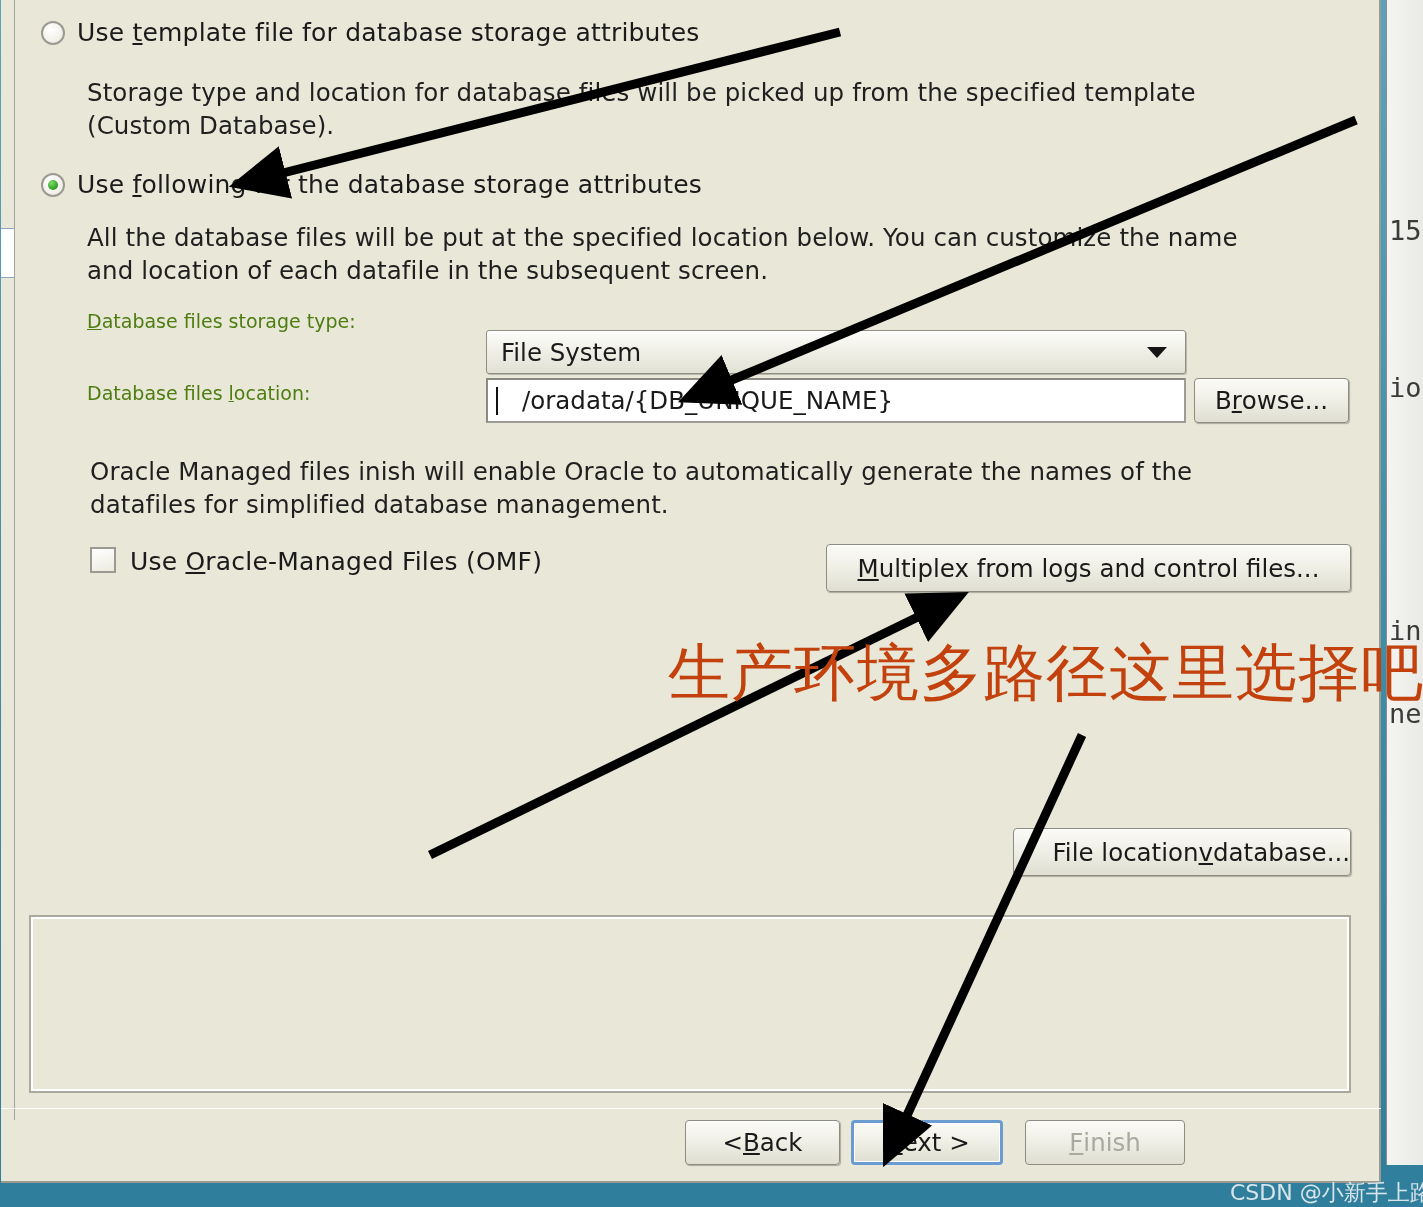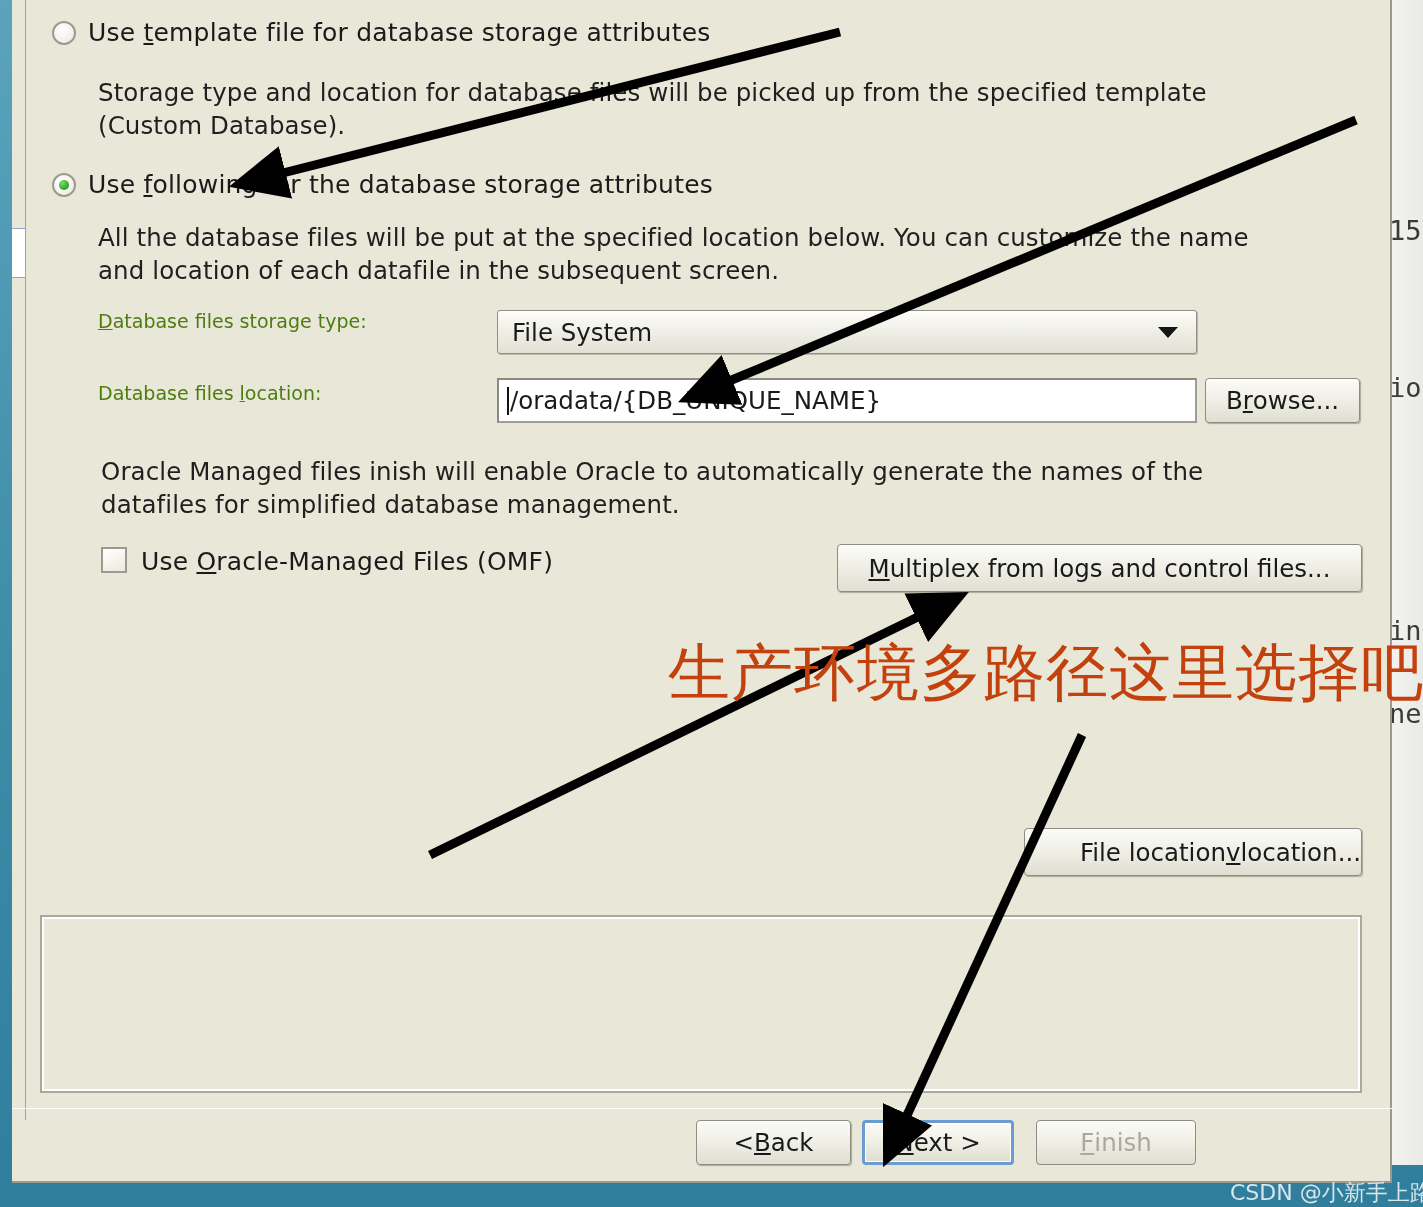--- a/index.html
+++ b/index.html
@@ -36,21 +36,21 @@
     left: 2px;
     white-space: nowrap;
     font-size: 27px;
     color: #3a3a3a;
     font-family: "DejaVu Sans Mono", "Liberation Mono", monospace;
   }
 
   
   #dialog {
     position: absolute;
-    left: 12px;
+    left: 1px;
     top: 0px;
     width: 1380px;
     height: 1183px;
     background: #e9e7d8;
     border-right: 2px solid #9a9a90;
     border-bottom: 2px solid #9a9a90;
     box-sizing: border-box;
   }
   
   #left-rail {
@@ -138,20 +138,21 @@
   .combo {
     position: absolute;
     box-sizing: border-box;
     background: linear-gradient(180deg, #fdfdfb 0%, #f0efe6 48%, #e2e1d5 100%);
     border: 1px solid #8f8f86;
     border-radius: 3px;
     box-shadow: inset 0 1px 0 #ffffff, 1px 1px 0 #b9b9ae;
     display: flex;
     align-items: center;
     padding: 0 10px 0 14px;
+    margin-top: 20px;
   }
   .combo .val {
     font-size: 24.5px;
     color: #1a1a1a;
     flex: 1 1 auto;
     white-space: nowrap;
   }
   .caret {
     width: 0; height: 0;
     border-left: 10px solid transparent;
@@ -175,20 +176,21 @@
     width: 2px;
     height: 28px;
     background: #111;
     margin-right: 1px;
     flex: 0 0 auto;
   }
   .textfield .val {
     font-size: 24.5px;
     color: #1a1a1a;
     white-space: nowrap;
+    margin-left: 23px;
   }
 
   
   .btn {
     position: absolute;
     box-sizing: border-box;
     background: linear-gradient(180deg, #fbfbf7 0%, #f1f0e7 45%, #dfded1 100%);
     border: 1px solid #8c8c83;
     border-radius: 4px;
     box-shadow: inset 0 1px 0 #ffffff, 1px 1px 1px rgba(120,120,110,.55);
@@ -335,21 +337,21 @@
     </div>
 
     <div class="btn" style="left:810px; top:544px; width:525px; height:48px;">
         <span class="u">M</span>
         <span>ultiplex from logs and control files...</span>
       </div>
 
     <div class="btn" style="left:997px; top:828px; width:338px; height:48px;justify-content:flex-end;">
         <span>File location </span>
         <span class="u">v</span>
-        <span>location...</span>
+        <span>database...</span>
       </div>
 
   </div>
 
   <div id="bottom-panel"></div>
   <div id="button-bar-sep"></div>
 
   <div class="btn" style="left:684px; top:1120px; width:155px; height:45px;">
       <span>&lt; </span>
       <span class="u">B</span>

